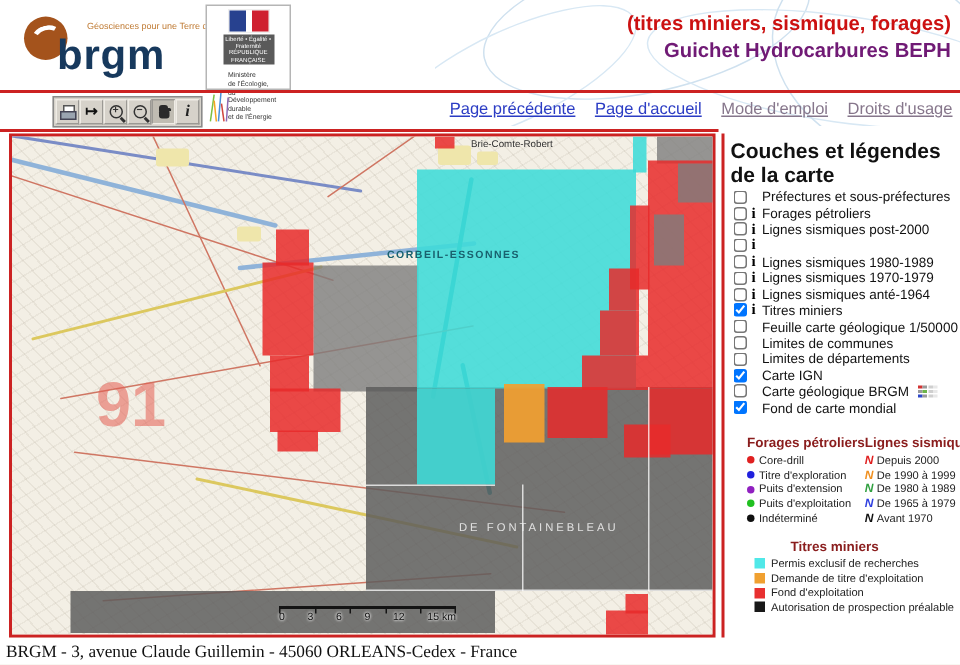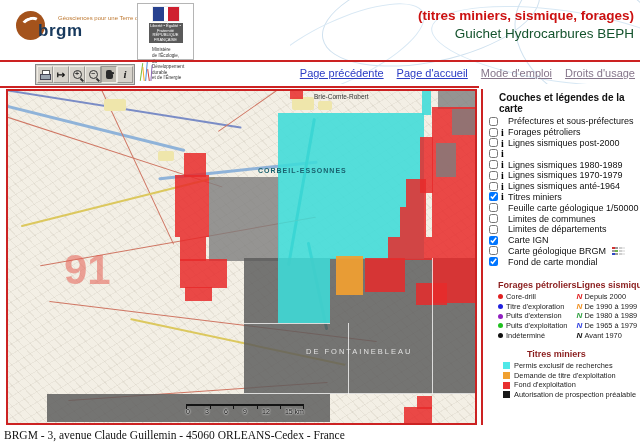--- a/index.html
+++ b/index.html
@@ -11,42 +11,42 @@
   .wm{position:absolute;right:0;top:0;width:350px;height:84px;overflow:hidden;pointer-events:none;}
   .wm i{position:absolute;border:1px solid #cfe1ef;border-radius:50%;display:block;}
   .wm .w1{left:30px;top:-30px;width:220px;height:90px;transform:rotate(-12deg);}
   .wm .w2{left:140px;top:10px;width:260px;height:70px;transform:rotate(8deg);border-color:#d8e8f4;}
   .wm .w3{left:-40px;top:20px;width:180px;height:60px;transform:rotate(-25deg);border-color:#d8e8f4;}
   .wm .w4{left:220px;top:-20px;width:160px;height:120px;transform:rotate(30deg);}
 
   .brgm-logo{position:absolute;left:14px;top:8px;width:118px;height:48px;cursor:pointer;}
   .brgm-circle{position:absolute;left:2px;top:3px;width:29px;height:29px;border-radius:50%;background:#a4531c;}
   .brgm-circle::after{content:"";position:absolute;left:5px;top:6px;width:15px;height:11px;border:3px solid transparent;border-top:3px solid #fff;border-radius:50%;transform:rotate(-15deg);}
-  .brgm-word{position:absolute;left:24px;top:13px;font-size:17px;font-weight:bold;color:#17395d;letter-spacing:0.5px;text-align:center;}
+  .brgm-word{position:absolute;left:24px;top:13px;font-size:28px;font-weight:bold;color:#17395d;letter-spacing:0.5px;text-align:center;}
   .brgm-tag{position:absolute;left:44px;top:7px;font-size:6px;color:#bf7a33;white-space:nowrap;}
 
   .gov{position:absolute;left:137px;top:3px;width:57px;height:57px;background:#fff;border:1px solid #b5b5b5;box-sizing:border-box;text-align:center;}
   .flag{width:28px;height:16px;margin:2px auto 0;display:flex;border:1px solid #eee;box-sizing:border-box;}
   .flag .fb{flex:1.1;background:#27418f;}
   .flag .fw{width:4px;background:#fff;}
   .flag .fr{flex:1;background:#cf2030;}
   .motto{font-size:4px;line-height:4.6px;background:#5a5a5a;color:#fff;width:34px;margin:1px auto 0;padding:1px 0;}
   .ministry{display:flex;margin-top:2px;padding:0 3px;text-align:left;}
   .strokes{width:11px;display:flex;align-items:flex-end;gap:1px;padding-top:2px;}
   .strokes b{width:1.5px;display:block;}
   .strokes .s1{height:18px;background:#7bc043;transform:rotate(8deg);}
   .strokes .s2{height:14px;background:#f6a623;transform:rotate(-6deg);}
   .strokes .s3{height:20px;background:#4a90d9;transform:rotate(5deg);}
   .strokes .s4{height:12px;background:#d0453e;transform:rotate(-8deg);}
   .strokes .s5{height:16px;background:#8e6bb5;transform:rotate(4deg);}
   .mlines{font-size:4.6px;line-height:5.6px;color:#333;padding-top:2px;}
 
   .titles{position:absolute;right:6px;top:7px;text-align:right;z-index:2;}
   .t-red{font-size:13.5px;font-weight:bold;color:#cc1111;line-height:18px;}
-  .t-blue{font-size:13.5px;font-weight:normal;color:#14532d;line-height:18px;}
+  .t-blue{font-size:13.5px;font-weight:bold;color:#701a75;line-height:18px;}
 
   .rule1{position:absolute;left:0;top:60px;width:640px;height:2px;background:#cc2222;}
   .rule2{position:absolute;left:0;top:86px;width:479px;height:2px;background:#cc2222;}
 
   
   .toolbar{position:absolute;left:35px;top:64px;display:flex;border:1px solid #8a8a8a;background:#d6d2ca;padding:1px;}
   .tb{width:14px;height:15px;border:1px outset #efece5;background:#d6d2ca;display:flex;align-items:center;justify-content:center;position:relative;cursor:pointer;}
   .tb.active{border-style:inset;background:#c0bcb2;}
   .ic-print{width:11px;height:9px;position:relative;}
   .ic-print::before{content:"";position:absolute;left:2px;top:0;width:6px;height:3px;background:#fff;border:1px solid #555;}
@@ -83,21 +83,21 @@
   .town-cyan{font-size:7px;font-weight:bold;color:#19616e;letter-spacing:1px;}
   .town-gray{font-size:7.5px;color:rgba(245,245,245,0.85);letter-spacing:2px;}
   .town-small{font-size:6.5px;color:#333;}
   .scalebar{position:absolute;left:178px;top:313px;width:118px;z-index:7;}
   .sb-line{height:2px;background:#141414;position:relative;}
   .sb-line s{position:absolute;top:0;width:1px;height:5px;background:#141414;}
   .sb-labels{display:flex;justify-content:space-between;font-size:7px;color:#111;margin-top:2px;text-shadow:0 0 2px #fff,0 0 2px #fff;}
 
   
   .sidebar{position:absolute;left:481px;top:89px;width:159px;height:336px;border-left:2px solid #cc2222;box-sizing:border-box;padding:2px 0 0 4px;background:#fff;}
-  .sb-title{font-size:10px;font-weight:bold;color:#111;margin:1px 0 2px 12px;}
+  .sb-title{font-size:14px;font-weight:bold;color:#111;margin:1px 0 2px 0;}
   .layer-row{display:flex;align-items:center;height:10.8px;font-size:9px;color:#111;white-space:nowrap;}
   .layer-row input{width:9px;height:9px;margin:0 3px 0 2px;}
   .i-ico{font-family:"Liberation Serif",serif;font-weight:bold;font-size:10px;width:6px;margin-right:1px;color:#000;cursor:pointer;}
   .i-spacer{width:7px;}
   .mini{margin-left:auto;margin-right:14px;display:block;}
   .mini div{display:flex;height:3px;}
   .mini span{width:3px;height:2.4px;margin:0.3px 0.6px 0 0;display:block;}
   .c-red{background:#d23333;} .c-gray{background:#9a9a9a;} .c-lt{background:#cfcfcf;}
   .c-grn{background:#6cb449;} .c-blu{background:#2d47c8;} .c-wh{background:#e8e8e8;}
 

